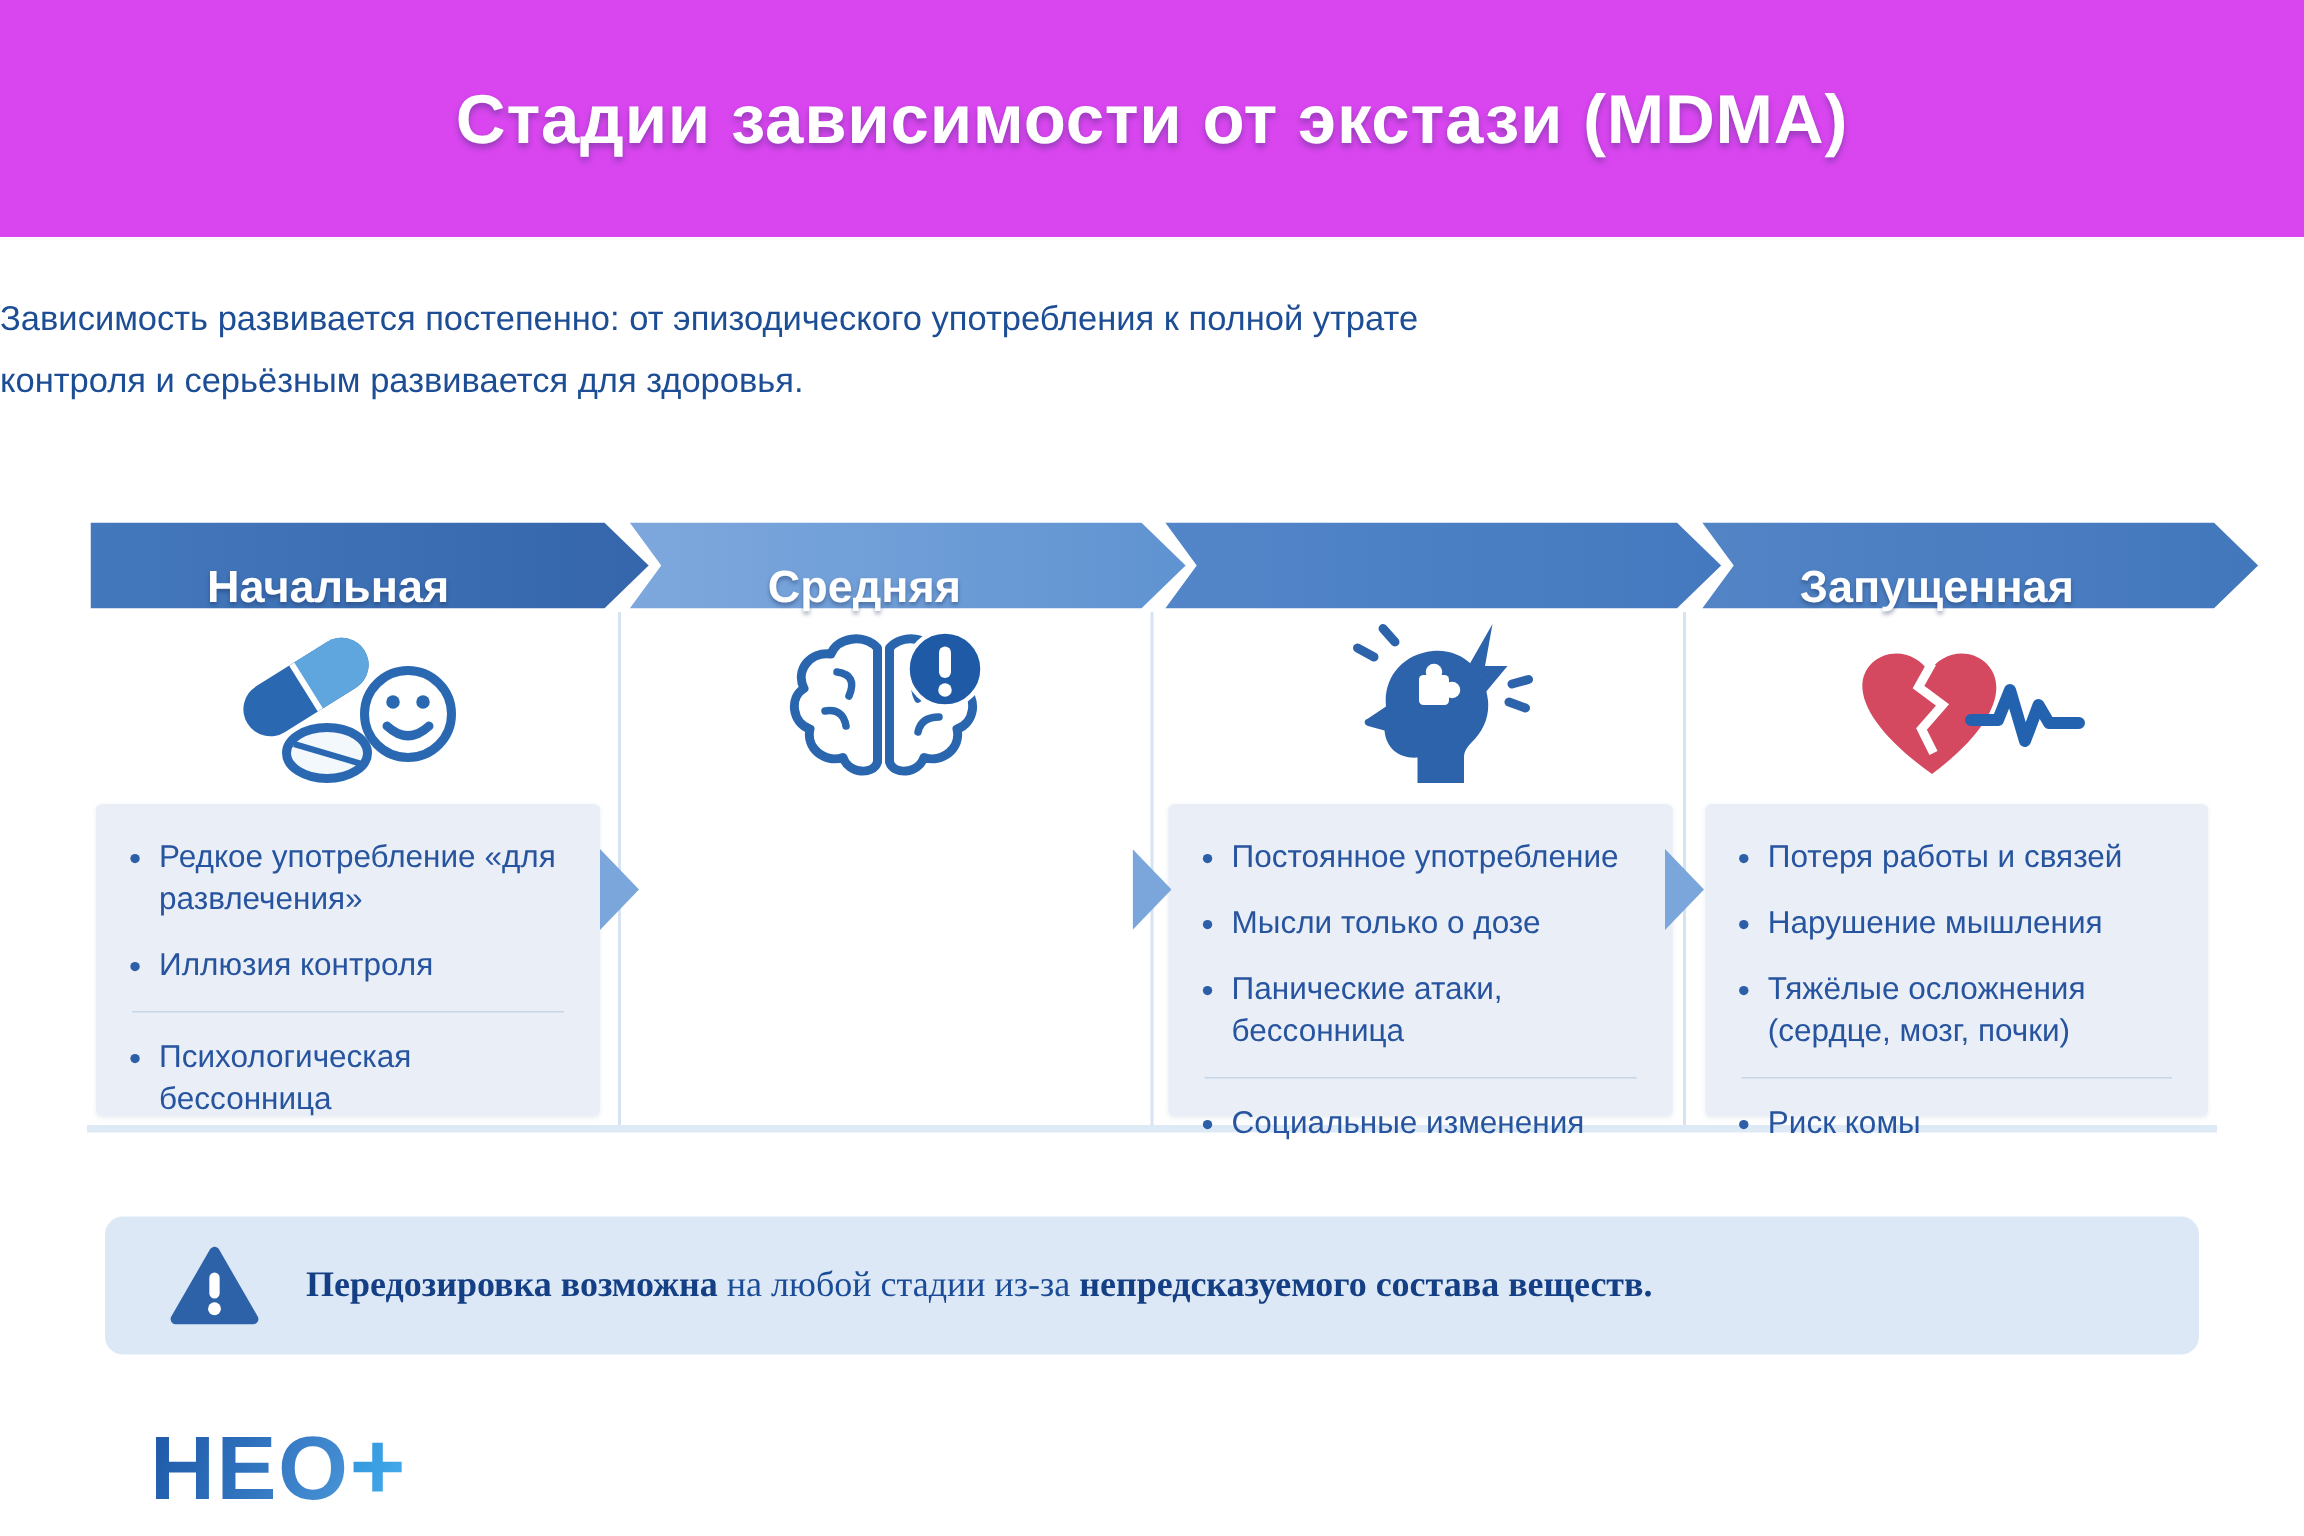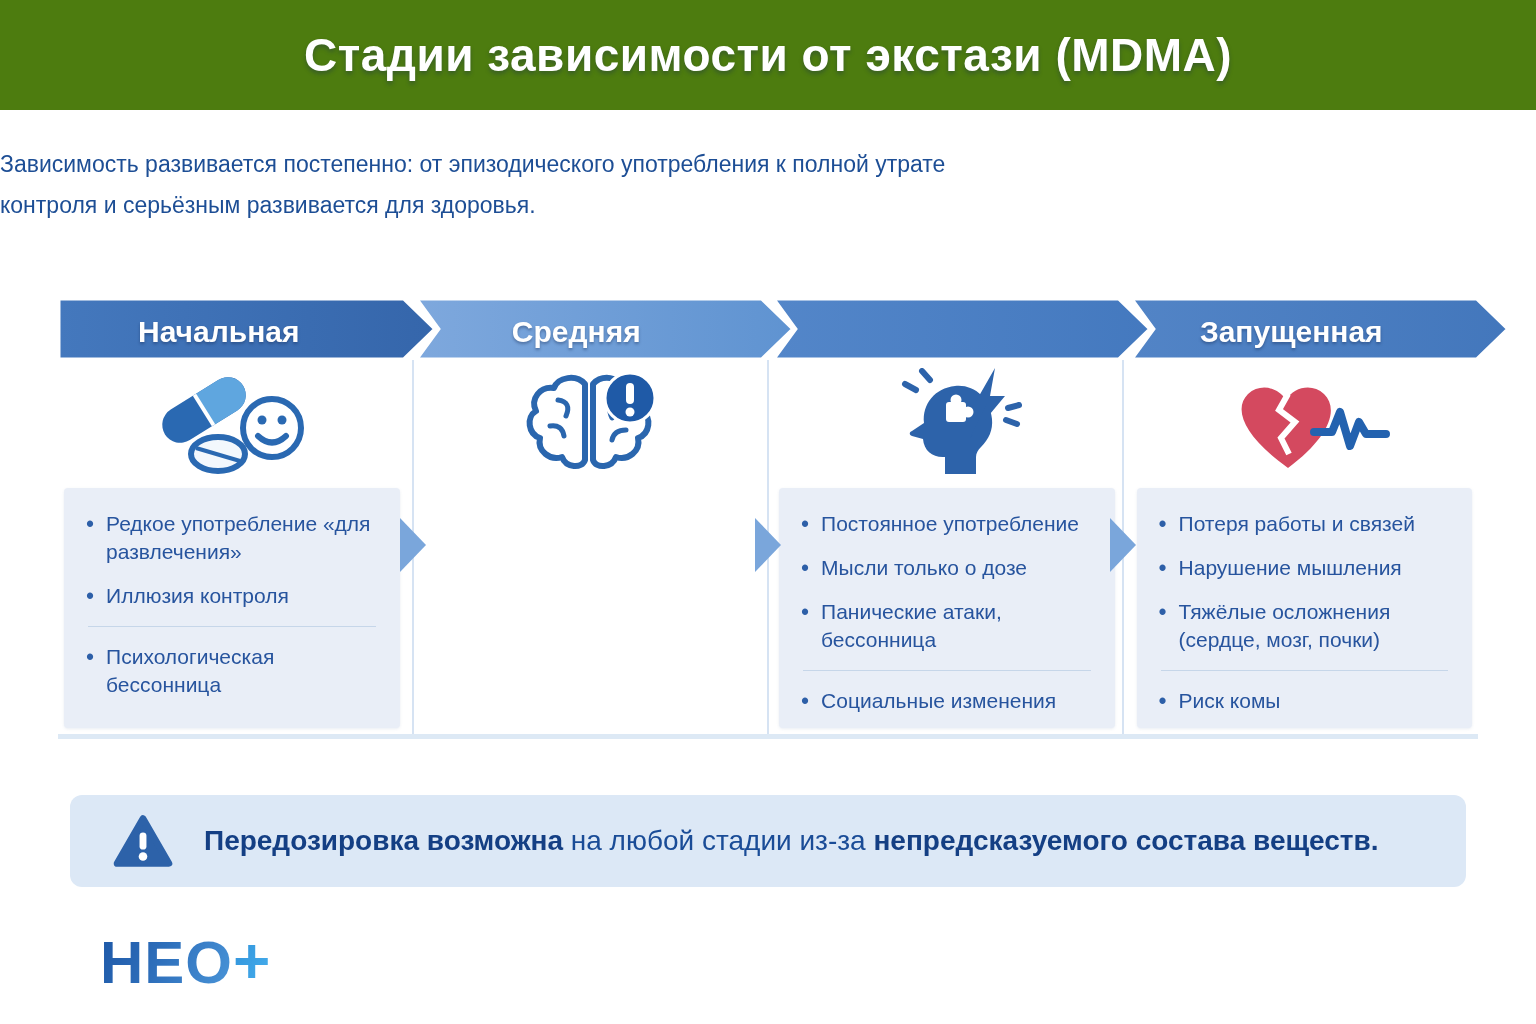--- a/index.html
+++ b/index.html
@@ -1,55 +1,55 @@
 <!DOCTYPE html>
 <html><head>
 <meta charset="utf-8">
 <style>
   * { margin:0; padding:0; box-sizing:border-box; }
   html,body { width:1536px; height:1024px; background:#ffffff;
     font-family:"Liberation Sans","DejaVu Sans",sans-serif; overflow:hidden; }
 
   
-  .header { height:110px; background:#4d7c0f; display:flex; align-items:center; justify-content:center; }
+  .header { height:158px; background:#d946ef; display:flex; align-items:center; justify-content:center; }
   .header h1 { color:#ffffff; font-size:46px; font-weight:700; letter-spacing:.5px;
     text-shadow:0 3px 4px rgba(20,40,80,.35); }
 
   
   .intro { margin-top:34px; color:#1d4e95; font-size:23px;
     line-height:41px; font-weight:400; }
 
   
   .stages { margin:72px 58px 0; position:relative; border-bottom:5px solid #dde9f5; }
   .ribbons { display:grid; grid-template-columns:repeat(4,1fr); gap:10px; height:62px; position:relative; }
   .ribbon { position:relative; height:62px; }
   .ribbon svg { position:absolute; top:0; left:0; width:calc(100% + 30px); height:62px; overflow:visible; }
-  .ribbon .lbl { position:absolute; top:4px; left:8px; right:34px; height:62px; line-height:60px;
+  .ribbon .lbl { position:absolute; top:16px; left:8px; right:34px; height:62px; line-height:60px;
     text-align:center; color:#ffffff; font-size:30px; font-weight:700;
     text-shadow:0 2px 3px rgba(20,40,80,.4); }
   .z4{z-index:4}.z3{z-index:3}.z2{z-index:2}.z1{z-index:1}
 
   .stage-body { display:grid; grid-template-columns:repeat(4,1fr); gap:10px; position:relative; }
   .icon-zone { height:128px; display:flex; align-items:center; justify-content:center; }
-  .card { height:240px; background:#e9eef7; border-radius:4px; margin:0 6px 6px 6px;
+  .card { height:208px; background:#e9eef7; border-radius:4px; margin:0 6px 6px 6px;
     padding:22px 18px 0 22px; box-shadow:0 1px 3px rgba(40,80,140,.10); }
   .item { display:flex; margin-bottom:16px; color:#27549e; font-size:21px; line-height:28px; font-weight:500; }
   .item::before { content:"•"; color:#2d5fa8; font-size:23px; line-height:28px; margin-right:12px; }
   .divider { height:1px; background:#c6d6e9; margin:2px 6px 16px 2px; }
 
   .v-divider { position:absolute; top:0; bottom:0; width:2px; background:#d6e3f3; z-index:0; }
   .v1{left:calc(25% - 1px)} .v2{left:calc(50% - 1px)} .v3{left:calc(75% - 1px)}
   .gap-arrow { position:absolute; top:158px; width:26px; height:54px; background:#7aa6db;
     clip-path:polygon(0 0,100% 50%,0 100%); z-index:2; }
   .a1{left:calc(25% - 13px)} .a2{left:calc(50% - 13px)} .a3{left:calc(75% - 13px)}
 
   
   .warning { margin:56px 70px 0; height:92px; background:#dce8f6; border-radius:12px;
     display:flex; align-items:center; padding:0 42px; gap:30px; }
-  .warning .txt { color:#1a4c97; font-size:28px; font-weight:500; }
+  .warning .txt { color:#1a4c97; font-size:24px; font-weight:500;font-family:Liberation Serif, serif; }
   .warning .txt b { font-weight:700; color:#143f84; }
 
   
   .logo { margin:42px 0 0 100px; font-size:60px; font-weight:800; letter-spacing:1px; line-height:64px; }
   .logo .neo { background:linear-gradient(115deg,#1d57a6 0%,#2e6fbb 45%,#4b97da 100%);
     -webkit-background-clip:text; background-clip:text; color:transparent;text-align:right; }
   .logo .plus { background:linear-gradient(115deg,#2e8fd8,#49b2ef);
     -webkit-background-clip:text; background-clip:text; color:transparent; font-size:64px; }
 </style>
 </head>

